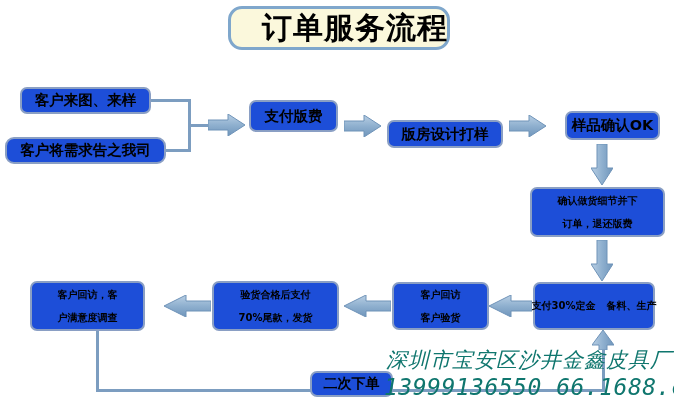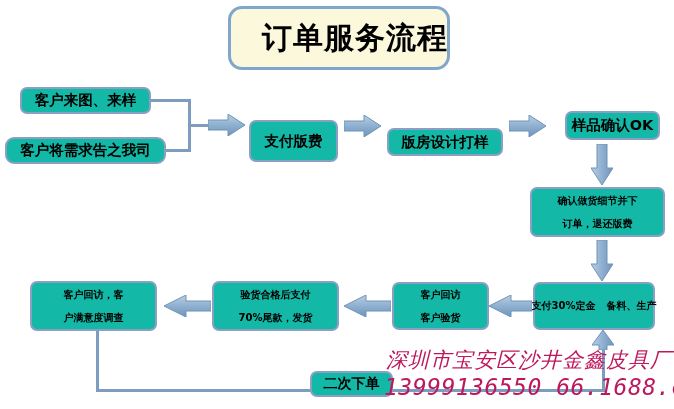--- a/index.html
+++ b/index.html
@@ -15,21 +15,21 @@
     overflow: hidden;
     font-family: "DejaVu Sans", "Liberation Sans", sans-serif;
   }
 
   
   .title-box {
     position: absolute;
     left: 228px;
     top: 6px;
     width: 222px;
-    height: 64px;
+    height: 44px;
     background: #fbf8dc;
     border: 3px solid #7fa7cc;
     border-radius: 14px;
     box-sizing: border-box;
     display: flex;
     align-items: center;
     justify-content: center;
     padding-left: 32px;
   }
   .title-text {
@@ -38,21 +38,21 @@
     color: #000000;
     letter-spacing: 1px;
     line-height: 1;
     white-space: nowrap;
   }
 
   
   .node {
     position: absolute;
     box-sizing: border-box;
-    background: #14b8a6;
+    background: #1d4ed8;
     border: 2px solid #8a9fc4;
     border-radius: 7px;
     display: flex;
     align-items: center;
     justify-content: center;
     text-align: center;
     color: #000000;
     font-weight: bold;
     font-size: 14.5px;
     line-height: 1.12;
@@ -71,21 +71,21 @@
 
   
   .arrow {
     position: absolute;
   }
   .arrow svg { display: block; }
 
   
   .wm {
     position: absolute;
-    color: #be185d;
+    color: #0f766e;
     font-style: italic;
     white-space: nowrap;
     font-weight: normal;
   }
   .wm-1 {
     left: 386px;
     top: 346px;
     font-size: 21px;
     letter-spacing: 1px;
   }
@@ -125,38 +125,38 @@
         <linearGradient id="gR1" x1="0" y1="0" x2="0" y2="1">
           <stop offset="0%" stop-color="#b9cfe4"></stop>
           <stop offset="50%" stop-color="#8fb0cf"></stop>
           <stop offset="100%" stop-color="#6f95bb"></stop>
         </linearGradient>
       </defs>
       <polygon points="0,6 20,6 20,0 37,11 20,22 20,16 0,16" fill="url(#gR1)" stroke="#6f93b8" stroke-width="1"></polygon>
     </svg>
   </div>
 
-  <div class="node" style="left:249px; top:120px; width:89px; height:42px;">
+  <div class="node" style="left:249px; top:100px; width:89px; height:32px;">
     <span class="ln">支付版费</span>
   </div>
 
   <div class="arrow" style="left:344px; top:115px;">
     <svg width="38" height="22" viewBox="0 0 38 22">
       <defs>
         <linearGradient id="gR2" x1="0" y1="0" x2="0" y2="1">
           <stop offset="0%" stop-color="#b9cfe4"></stop>
           <stop offset="50%" stop-color="#8fb0cf"></stop>
           <stop offset="100%" stop-color="#6f95bb"></stop>
         </linearGradient>
       </defs>
       <polygon points="0,6 20,6 20,0 37,11 20,22 20,16 0,16" fill="url(#gR2)" stroke="#6f93b8" stroke-width="1"></polygon>
     </svg>
   </div>
 
-  <div class="node" style="left:387px; top:128px; width:116px; height:28px;">
+  <div class="node" style="left:387px; top:120px; width:116px; height:28px;">
     <span class="ln">版房设计打样</span>
   </div>
 
   <div class="arrow" style="left:509px; top:115px;">
     <svg width="38" height="22" viewBox="0 0 38 22">
       <defs>
         <linearGradient id="gR3" x1="0" y1="0" x2="0" y2="1">
           <stop offset="0%" stop-color="#b9cfe4"></stop>
           <stop offset="50%" stop-color="#8fb0cf"></stop>
           <stop offset="100%" stop-color="#6f95bb"></stop>
@@ -248,21 +248,21 @@
         <linearGradient id="gL3" x1="0" y1="0" x2="0" y2="1">
           <stop offset="0%" stop-color="#b9cfe4"></stop>
           <stop offset="50%" stop-color="#8fb0cf"></stop>
           <stop offset="100%" stop-color="#6f95bb"></stop>
         </linearGradient>
       </defs>
       <polygon points="48,6 23,6 23,0 1,11 23,22 23,16 48,16" fill="url(#gL3)" stroke="#6f93b8" stroke-width="1"></polygon>
     </svg>
   </div>
 
-  <div class="node two-line" style="left:30px; top:281px; width:127px; height:50px; flex-direction:column;">
+  <div class="node two-line" style="left:30px; top:281px; width:115px; height:50px; flex-direction:column;">
     <span class="ln">客户回访，客</span>
     <span class="ln">户满意度调查</span>
   </div>
 
   <div class="ln-v" style="left:96px; top:331px; height:61px;"></div>
 
   <div class="ln-h" style="left:96px; top:389px; width:509px;"></div>
 
   <div class="ln-v" style="left:602px; top:344px; height:48px;"></div>
 

